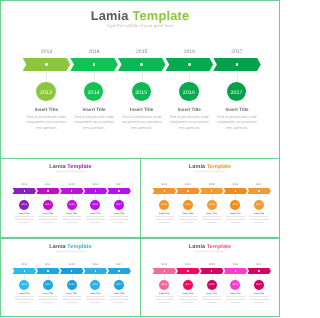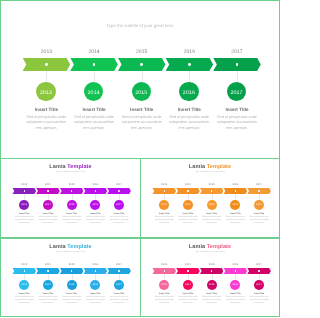--- a/index.html
+++ b/index.html
@@ -54,20 +54,21 @@
           font-weight:normal;color:rgba(255,255,255,.86);letter-spacing:.08px;}
 .sm .yr{font-size:2.6px;top:24.6px;width:20px;line-height:2.8px;}
 .sm .itl{font-size:2.1px;top:54.4px;width:30px;line-height:2.4px;}
 .sm .bdy{font-size:1.78px;line-height:2.75px;top:57.1px;width:26px;}
 </style>
 </head>
 <body>
 
 <div class="grid">
     <div class="panel" id="p0" style="border-color: rgb(109, 207, 142);">
+      <div class="ttl" style="color: rgb(88, 89, 91);"><span>Lamia</span> <span style="color: rgb(140, 198, 63);">Template</span></div>
       <div class="sub" style="color: rgb(185, 188, 190);">Type the subtitle of your great here</div>
       <div class="chev" style="left: 21.6px; width: 47.64px; background: rgb(140, 198, 63);"></div>
       <div class="dot" style="left: 44.02px;"></div>
       <div class="vline" style="left: 45.42px; background: rgb(232, 233, 234);"></div>
       <div class="circ" style="left: 35.22px; background: rgb(140, 198, 63);">2013</div>
       <div class="yr" style="left: 25.42px; color: rgb(128, 130, 133);">2013</div>
       <div class="itl" style="left: 15.42px; color: rgb(109, 110, 113);">Insert Title</div>
       <div class="bdy" style="left: 21.42px; color: rgb(176, 178, 181);"><span>Sed ut perspiciatis unde</span><br><span>voluptatem accusantium</span><br><span>rem aperiam.</span></div>
       <div class="chev" style="left: 69.24px; width: 47.64px; background: rgb(16, 195, 82);"></div>
       <div class="dot" style="left: 91.66px;"></div>

